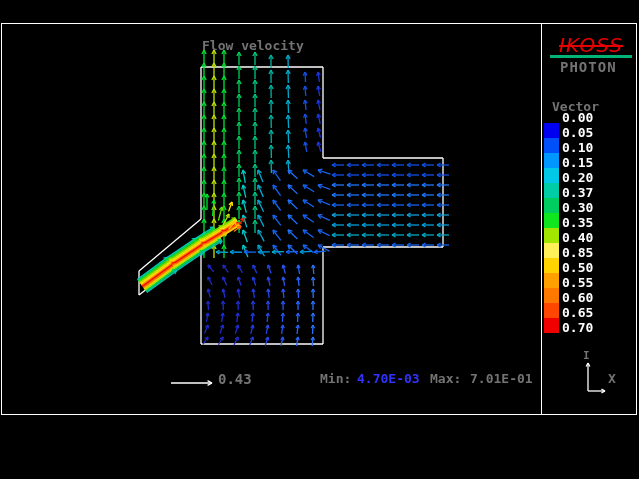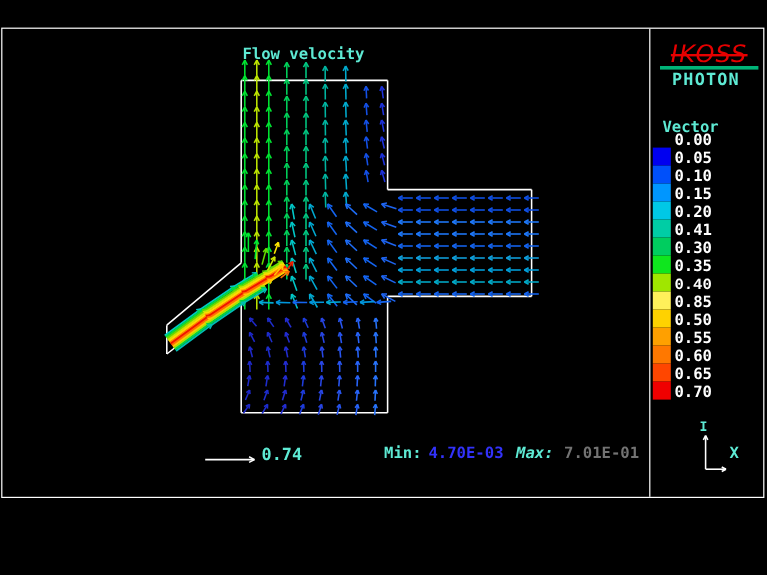--- a/index.html
+++ b/index.html
@@ -2,26 +2,26 @@
 <html><head>
 <meta charset="utf-8">
 <style>
   html,body{margin:0;padding:0;background:#000;}
   .screen{position:relative;width:639px;height:479px;background:#000;overflow:hidden;
           font-family:"DejaVu Sans Mono","Liberation Mono",monospace;}
   .abs{position:absolute;}
   .frame{left:1px;top:23px;width:636px;height:392px;border:1px solid #fff;box-sizing:border-box;z-index:1;}
   .divider{left:541px;top:24px;width:1px;height:390px;background:#fff;z-index:1;}
   #plot-svg{left:0;top:0;z-index:2;pointer-events:none;}
-  .txt{color:#5eead4;font-weight:bold;white-space:pre;z-index:3;line-height:1;}
+  .txt{color:#737373;font-weight:bold;white-space:pre;z-index:3;line-height:1;}
   .title{left:202px;top:39px;font-size:13px;}
   .scale-label{left:218px;top:372px;font-size:14px;}
   .min-label{left:320px;top:372px;font-size:13px;}
   .min-value{left:357px;top:372px;font-size:13px;color:#3232fa;}
-  .max-label{left:430px;top:372px;font-size:13px;font-style:italic;}
+  .max-label{left:430px;top:372px;font-size:13px;}
   .max-value{left:470px;top:372px;font-size:13px;color:#737373;}
   .caption{left:75px;top:389px;font-size:15px;letter-spacing:1px;}
   .logo{left:549px;top:33px;width:84px;text-align:center;font-size:20px;font-style:italic;
         font-family:"DejaVu Sans","Liberation Sans",sans-serif;font-weight:normal;color:#e60000;
         text-decoration:line-through;letter-spacing:1px;z-index:3;}
   .logo-underline{left:550px;top:55px;width:82px;height:3px;background:#00b478;z-index:3;}
   .app-name{left:560px;top:60px;font-size:14px;letter-spacing:1px;}
   .legend-title{left:552px;top:100px;font-size:13px;}
   .legend-value{font-size:13px;color:#fff;font-weight:bold;z-index:3;}
   .legend-swatch{width:15px;height:15px;z-index:3;}
@@ -998,40 +998,40 @@
       <line x1="212" y1="383" x2="207.58526203570537" y2="385.3473578139295" stroke="#ffffff" stroke-width="1.3"></line>
       <line x1="588" y1="391" x2="588" y2="363" stroke="#ffffff" stroke-width="1.3"></line>
       <line x1="588" y1="363" x2="586.1221137488565" y2="366.5317903714357" stroke="#ffffff" stroke-width="1.3"></line>
       <line x1="588" y1="363" x2="589.8778862511435" y2="366.5317903714357" stroke="#ffffff" stroke-width="1.3"></line>
       <line x1="588" y1="391" x2="605" y2="391" stroke="#ffffff" stroke-width="1.3"></line>
       <line x1="605" y1="391" x2="601.4682096285643" y2="389.12211374885646" stroke="#ffffff" stroke-width="1.3"></line>
       <line x1="605" y1="391" x2="601.4682096285643" y2="392.87788625114354" stroke="#ffffff" stroke-width="1.3"></line>
     </svg>
 
   <div class="abs txt title">Flow velocity</div>
-  <div class="abs txt scale-label">0.74</div>
+  <div class="abs txt scale-label">0.43</div>
   <div class="abs txt min-label">Min:</div>
   <div class="abs txt min-value">4.70E-03</div>
   <div class="abs txt max-label">Max:</div>
   <div class="abs txt max-value">7.01E-01</div>
 
   <div class="abs logo">IKOSS</div>
   <div class="abs logo-underline"></div>
   <div class="abs txt app-name">PHOTON</div>
   <div class="abs txt legend-title">Vector</div>
   <div id="legend-host">
       <div class="abs legend-value" style="left: 562px; top: 110px;">0.00</div>
       <div class="abs legend-value" style="left: 562px; top: 125px;">0.05</div>
       <div class="abs legend-value" style="left: 562px; top: 140px;">0.10</div>
       <div class="abs legend-value" style="left: 562px; top: 155px;">0.15</div>
       <div class="abs legend-value" style="left: 562px; top: 170px;">0.20</div>
-      <div class="abs legend-value" style="left: 562px; top: 185px;">0.41</div>
+      <div class="abs legend-value" style="left: 562px; top: 185px;">0.37</div>
       <div class="abs legend-value" style="left: 562px; top: 200px;">0.30</div>
       <div class="abs legend-value" style="left: 562px; top: 215px;">0.35</div>
-      <div class="abs legend-value" style="left: 562px; top: 230px; font-family: Liberation Mono, monospace;">0.40</div>
+      <div class="abs legend-value" style="left: 562px; top: 230px;">0.40</div>
       <div class="abs legend-value" style="left: 562px; top: 245px;">0.85</div>
       <div class="abs legend-value" style="left: 562px; top: 260px;">0.50</div>
       <div class="abs legend-value" style="left: 562px; top: 275px;">0.55</div>
       <div class="abs legend-value" style="left: 562px; top: 290px;">0.60</div>
       <div class="abs legend-value" style="left: 562px; top: 305px;">0.65</div>
       <div class="abs legend-value" style="left: 562px; top: 320px;">0.70</div>
       <div class="abs legend-swatch" style="left: 544px; top: 123px; background: rgb(0, 0, 240);"></div>
       <div class="abs legend-swatch" style="left: 544px; top: 138px; background: rgb(0, 80, 250);"></div>
       <div class="abs legend-swatch" style="left: 544px; top: 153px; background: rgb(0, 150, 255);"></div>
       <div class="abs legend-swatch" style="left: 544px; top: 168px; background: rgb(0, 200, 230);"></div>

